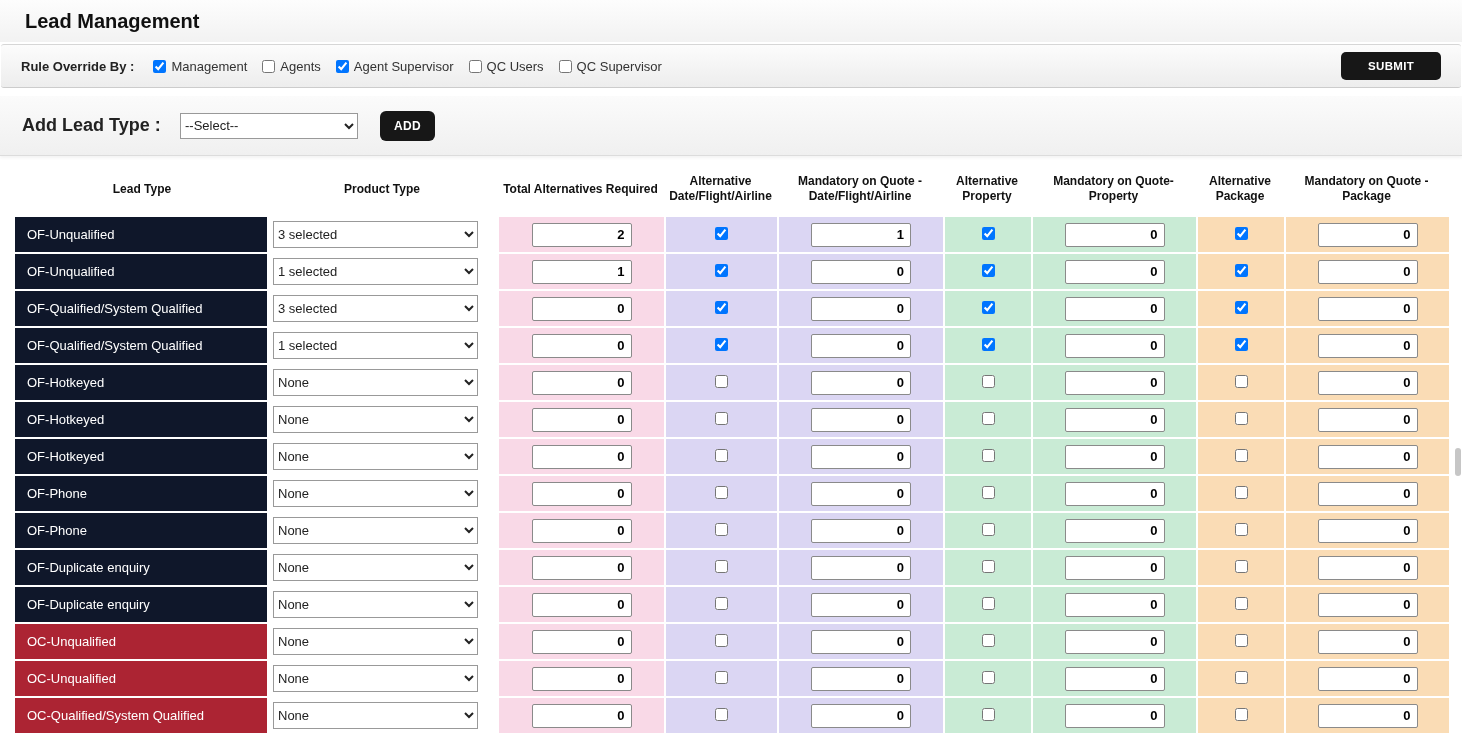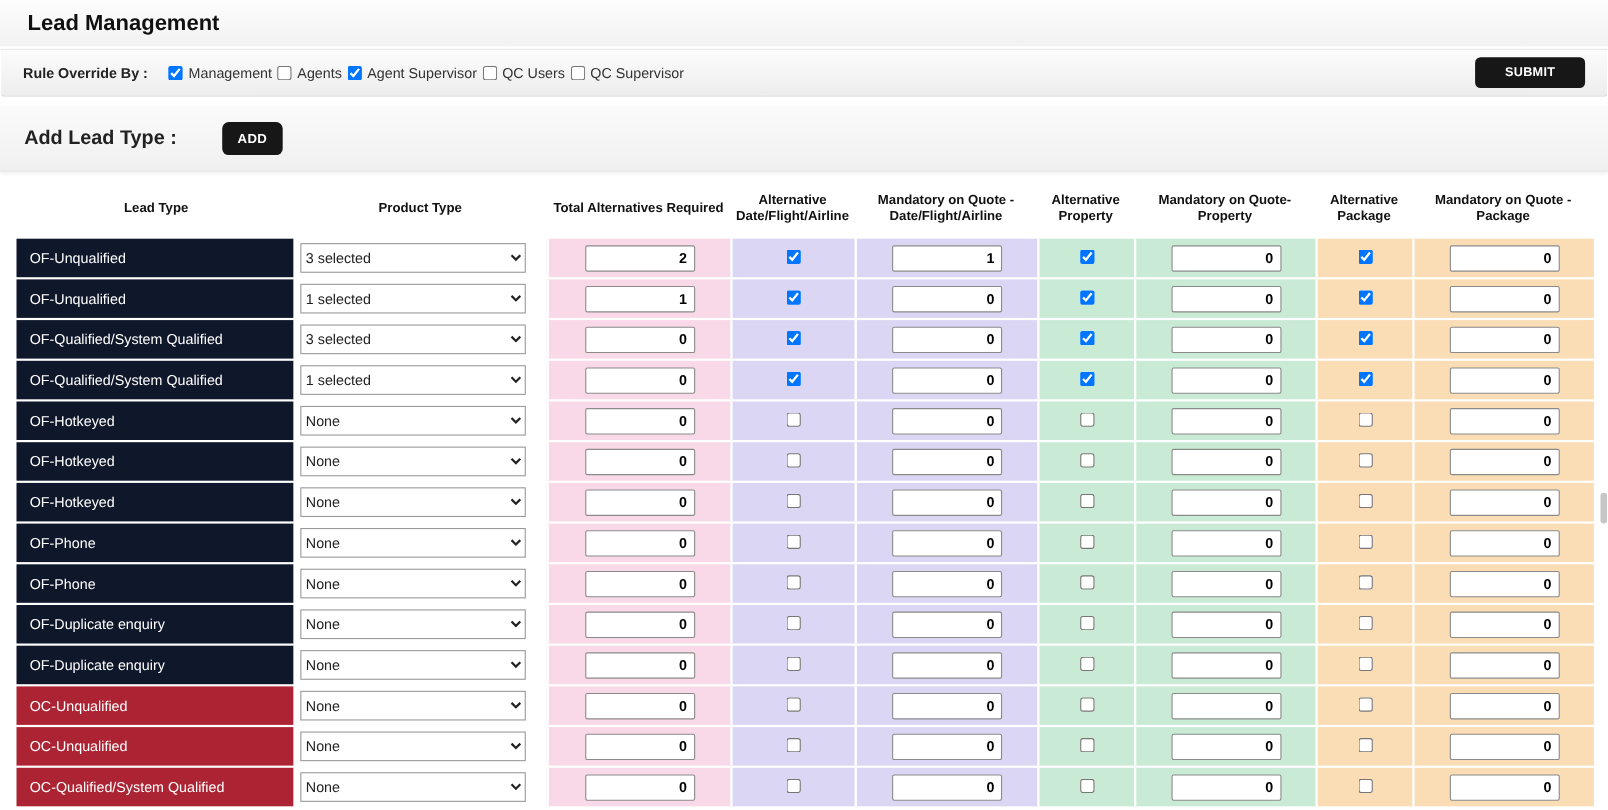--- a/index.html
+++ b/index.html
@@ -147,21 +147,21 @@
 </style>
 </head>
 <body>
 
 <header class="titlebar">
   <h1>Lead Management</h1>
 </header>
 
 <section class="rulebar">
   <span class="ro-label">Rule Override By :</span>
-  <span style="display:inline-flex; gap:5px;">
+  <span style="display:inline-flex; gap:15px;">
       <label class="ro-opt">
         <input type="checkbox" checked="" style="">
         <span>Management</span>
       </label>
       <label class="ro-opt">
         <input type="checkbox" style="">
         <span>Agents</span>
       </label>
       <label class="ro-opt">
         <input type="checkbox" checked="" style="">
@@ -174,20 +174,21 @@
       <label class="ro-opt">
         <input type="checkbox" style="">
         <span>QC Supervisor</span>
       </label>
     </span>
   <button class="btn-dark submit-btn">SUBMIT</button>
 </section>
 
 <section class="addbar">
   <span class="add-label">Add Lead Type :</span>
+  <select class="add-select"><option>--Select--</option></select>
   <button class="btn-dark add-btn">ADD</button>
 </section>
 
 <table class="lead-table">
   <colgroup>
     <col style="width:252px">
       <col style="width:230px">
       <col style="width:167px">
     <col style="width:113px">
       <col style="width:166px">

